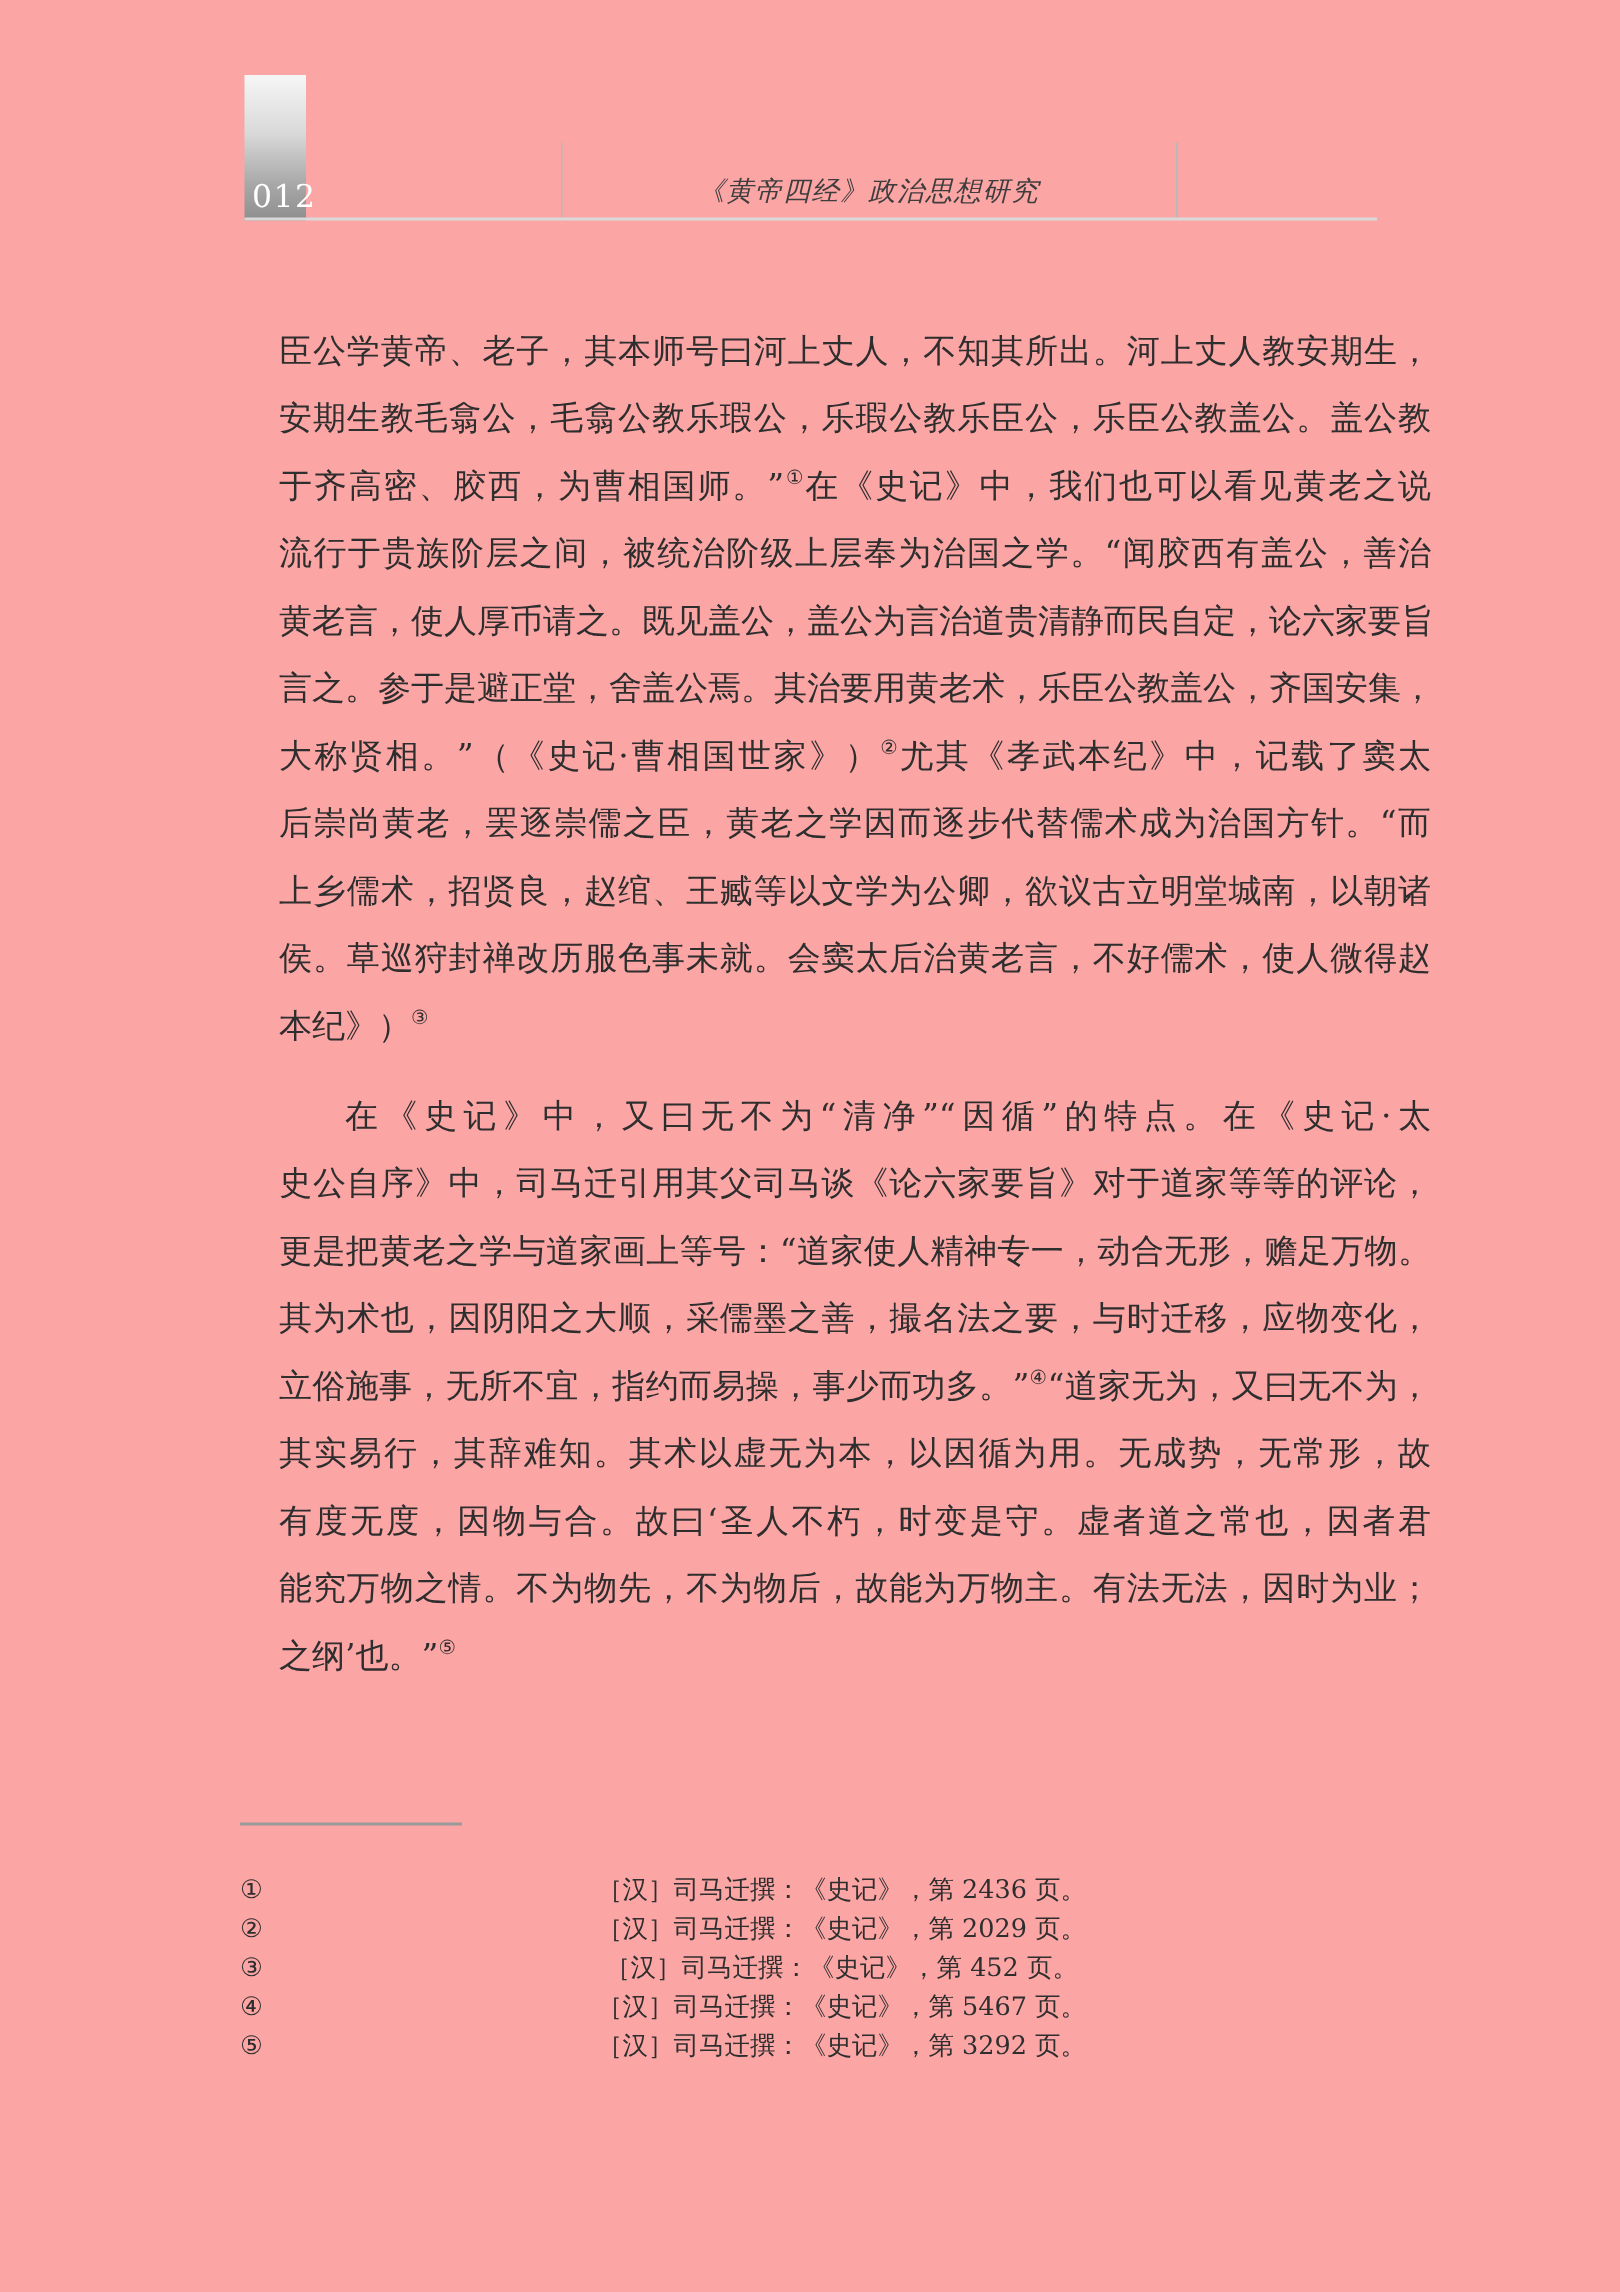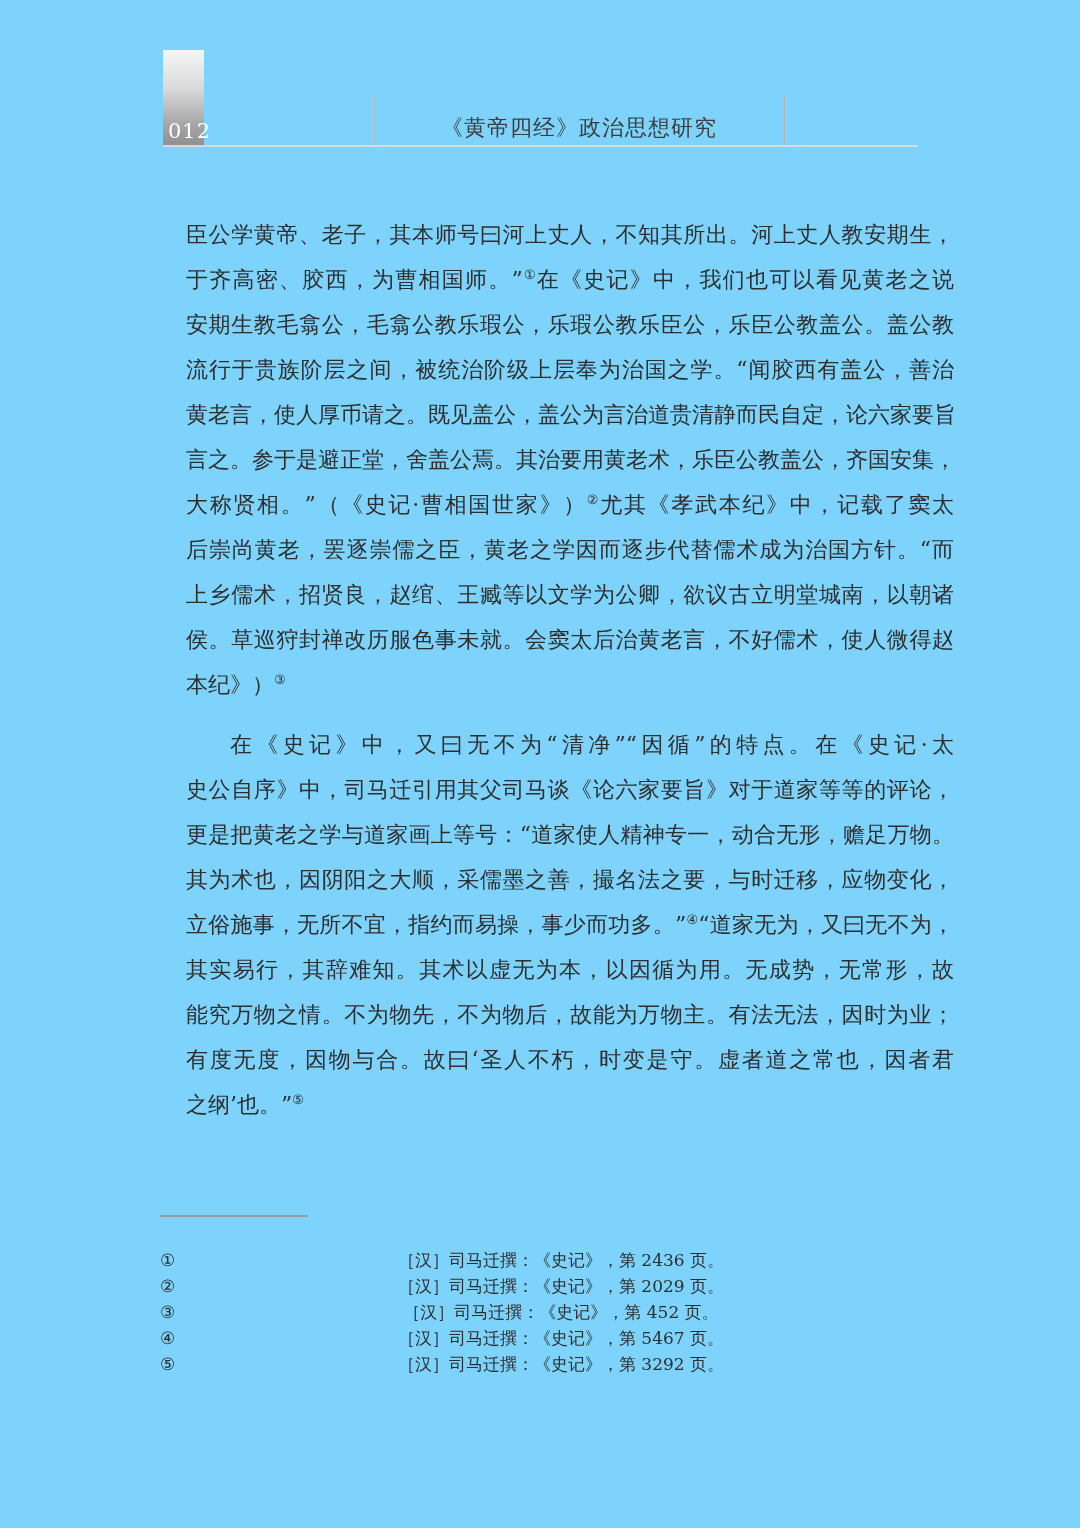--- a/index.html
+++ b/index.html
@@ -1,19 +1,19 @@
 <!DOCTYPE html>
 <html><head>
 <meta charset="utf-8">
 <style>
   html,body { margin:0; padding:0; background:#ffffff; }
   .page {
     position:relative;
     width:1080px; height:1528px;
-    background:#7dd3fc;
+    background:#fca5a5;
     font-family:"DejaVu Serif","Liberation Serif",serif;
     color:#2e2e2e;
     overflow:hidden;
   }
 
   
   .page-bar {
     position:absolute; left:163px; top:50px;
     width:41px; height:97px;
     background:linear-gradient(to bottom,#f6f6f6 0%,#d9d9d9 40%,#a8a8a8 75%,#8e8e8e 100%);
@@ -27,22 +27,22 @@
     position:absolute; left:163px; top:145px;
     width:755px; height:2px; background:#d9d9d9;
   }
   .header-vline {
     position:absolute; top:95px; width:1px; height:51px; background:#b8b8b8;
   }
   .vline-left  { left:374px; }
   .vline-right { left:784px; }
   .book-title {
     position:absolute; left:374px; top:117px; width:410px;
-    text-align:center; font-size:22px; line-height:22px;
-    color:#3d3d3d; letter-spacing:1px;
+    text-align:center; font-size:18px; line-height:22px;
+    color:#3d3d3d; letter-spacing:1px;font-style:italic;
   }
 
   
   .body-text {
     position:absolute; left:158px; top:212px; width:768px;margin-left:28px;
   }
   .paragraph { margin:0; }
   .paragraph-2 { margin-top:15px; }
   .text-line {
     font-size:22px; height:45px; line-height:45px;
@@ -80,40 +80,40 @@
     <span class="page-number">012</span>
   </div>
   <div class="book-title">《黄帝四经》政治思想研究</div>
   <div class="header-vline vline-left"></div>
   <div class="header-vline vline-right"></div>
   <div class="header-rule"></div>
 
   <div class="body-text">
     <div class="paragraph">
       <div class="text-line">臣公学黄帝、老子，其本师号曰河上丈人，不知其所出。河上丈人教安期生，</div>
+      <div class="text-line">安期生教毛翕公，毛翕公教乐瑕公，乐瑕公教乐臣公，乐臣公教盖公。盖公教</div>
       <div class="text-line">于齐高密、胶西，为曹相国师。”<sup>①</sup>在《史记》中，我们也可以看见黄老之说</div>
-      <div class="text-line">安期生教毛翕公，毛翕公教乐瑕公，乐瑕公教乐臣公，乐臣公教盖公。盖公教</div>
       <div class="text-line">流行于贵族阶层之间，被统治阶级上层奉为治国之学。“闻胶西有盖公，善治</div>
       <div class="text-line">黄老言，使人厚币请之。既见盖公，盖公为言治道贵清静而民自定，论六家要旨</div>
       <div class="text-line">言之。参于是避正堂，舍盖公焉。其治要用黄老术，乐臣公教盖公，齐国安集，</div>
       <div class="text-line">大称贤相。”（《史记·曹相国世家》）<sup>②</sup>尤其《孝武本纪》中，记载了窦太</div>
       <div class="text-line">后崇尚黄老，罢逐崇儒之臣，黄老之学因而逐步代替儒术成为治国方针。“而</div>
       <div class="text-line">上乡儒术，招贤良，赵绾、王臧等以文学为公卿，欲议古立明堂城南，以朝诸</div>
       <div class="text-line">侯。草巡狩封禅改历服色事未就。会窦太后治黄老言，不好儒术，使人微得赵</div>
       <div class="text-line lastline">本纪》）<sup>③</sup></div>
     </div>
     <div class="paragraph paragraph-2">
       <div class="text-line indent">在《史记》中，又曰无不为“清净”“因循”的特点。在《史记·太</div>
       <div class="text-line">史公自序》中，司马迁引用其父司马谈《论六家要旨》对于道家等等的评论，</div>
       <div class="text-line">更是把黄老之学与道家画上等号：“道家使人精神专一，动合无形，赡足万物。</div>
       <div class="text-line">其为术也，因阴阳之大顺，采儒墨之善，撮名法之要，与时迁移，应物变化，</div>
       <div class="text-line">立俗施事，无所不宜，指约而易操，事少而功多。”<sup>④</sup>“道家无为，又曰无不为，</div>
       <div class="text-line">其实易行，其辞难知。其术以虚无为本，以因循为用。无成势，无常形，故</div>
+      <div class="text-line">有度无度，因物与合。故曰‘圣人不朽，时变是守。虚者道之常也，因者君</div>
       <div class="text-line">能究万物之情。不为物先，不为物后，故能为万物主。有法无法，因时为业；</div>
-      <div class="text-line">有度无度，因物与合。故曰‘圣人不朽，时变是守。虚者道之常也，因者君</div>
       <div class="text-line lastline">之纲’也。”<sup>⑤</sup></div>
     </div>
   </div>
 
   <div class="footnote-separator"></div>
   <div class="footnote-list">
     <div class="footnote-item">
       <span class="footnote-marker">①</span>
       <span class="footnote-text">［汉］司马迁撰：《史记》，第 2436 页。</span>
     </div>

